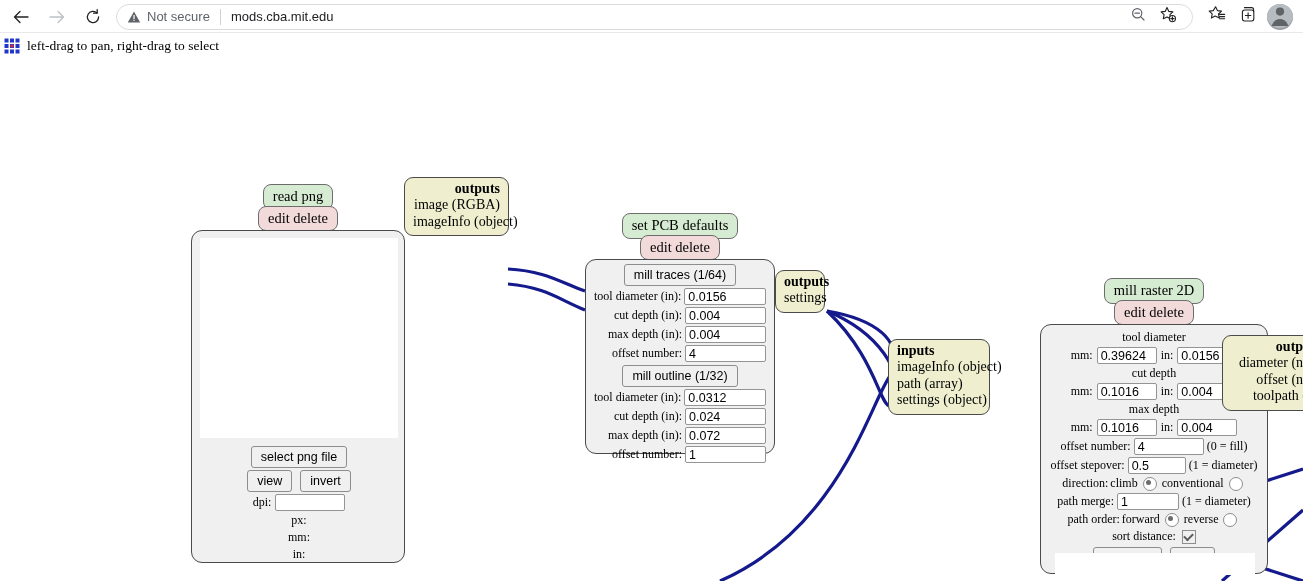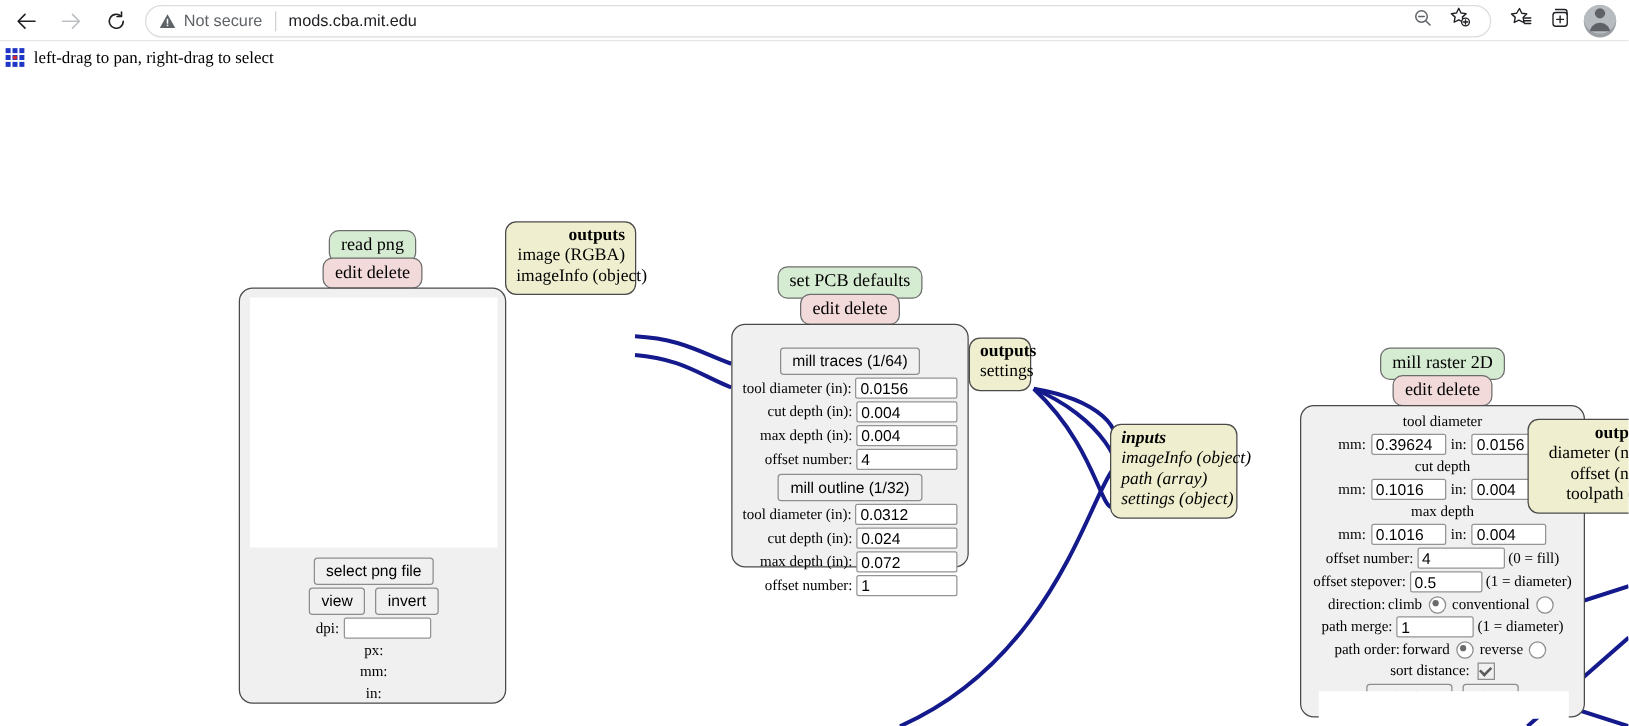--- a/index.html
+++ b/index.html
@@ -85,21 +85,21 @@
   }
   .node-body{
     background:#f0f0f0;border:1.5px solid #4a4a4a;border-radius:11px;
     position:relative;top:-5px;box-sizing:border-box;
   }
   .port-box{
     position:absolute;background:#efefcf;border:1.5px solid #4a4a4a;
     border-radius:9px;padding:3px 8px 5px;font-size:14px;line-height:1.17;
     text-align:right;white-space:nowrap;box-sizing:border-box;
   }
-  .port-box.inputs{text-align:left;font-style:italic;}
+  .port-box.inputs{text-align:left;}
   .port-head{font-weight:bold;}
 
   
   .row{display:flex;align-items:center;justify-content:center;margin:2px 0;}
   .lbl{font-size:12px;color:#000;white-space:nowrap;}
   .txt{
     font-family:"Liberation Sans", sans-serif;
     font-size:12.5px;color:#000;background:#ffffff;
     border:1px solid #949494;border-radius:2px;
     height:17px;line-height:17px;padding:0 3px;box-sizing:border-box;
@@ -134,21 +134,21 @@
 
   
   #readpng-body{width:214px;height:333px;}
   #readpng-canvas{
     position:absolute;left:8px;top:7px;width:198px;height:200px;
     background:#ffffff;border:0;
   }
   #readpng-controls{position:absolute;left:0;top:209px;width:214px;}
 
   
-  #milltraces-body{width:190px;height:195px;padding:16px 8px;}
+  #milltraces-body{width:190px;height:195px;padding:2px 8px;}
 
   
   #millraster-body{width:228px;height:250px;padding:5px 4px;}
   #millraster-canvas{
     position:absolute;left:14px;top:228px;width:200px;height:22px;background:#fff;
   }
 </style>
 </head>
 <body>
 

